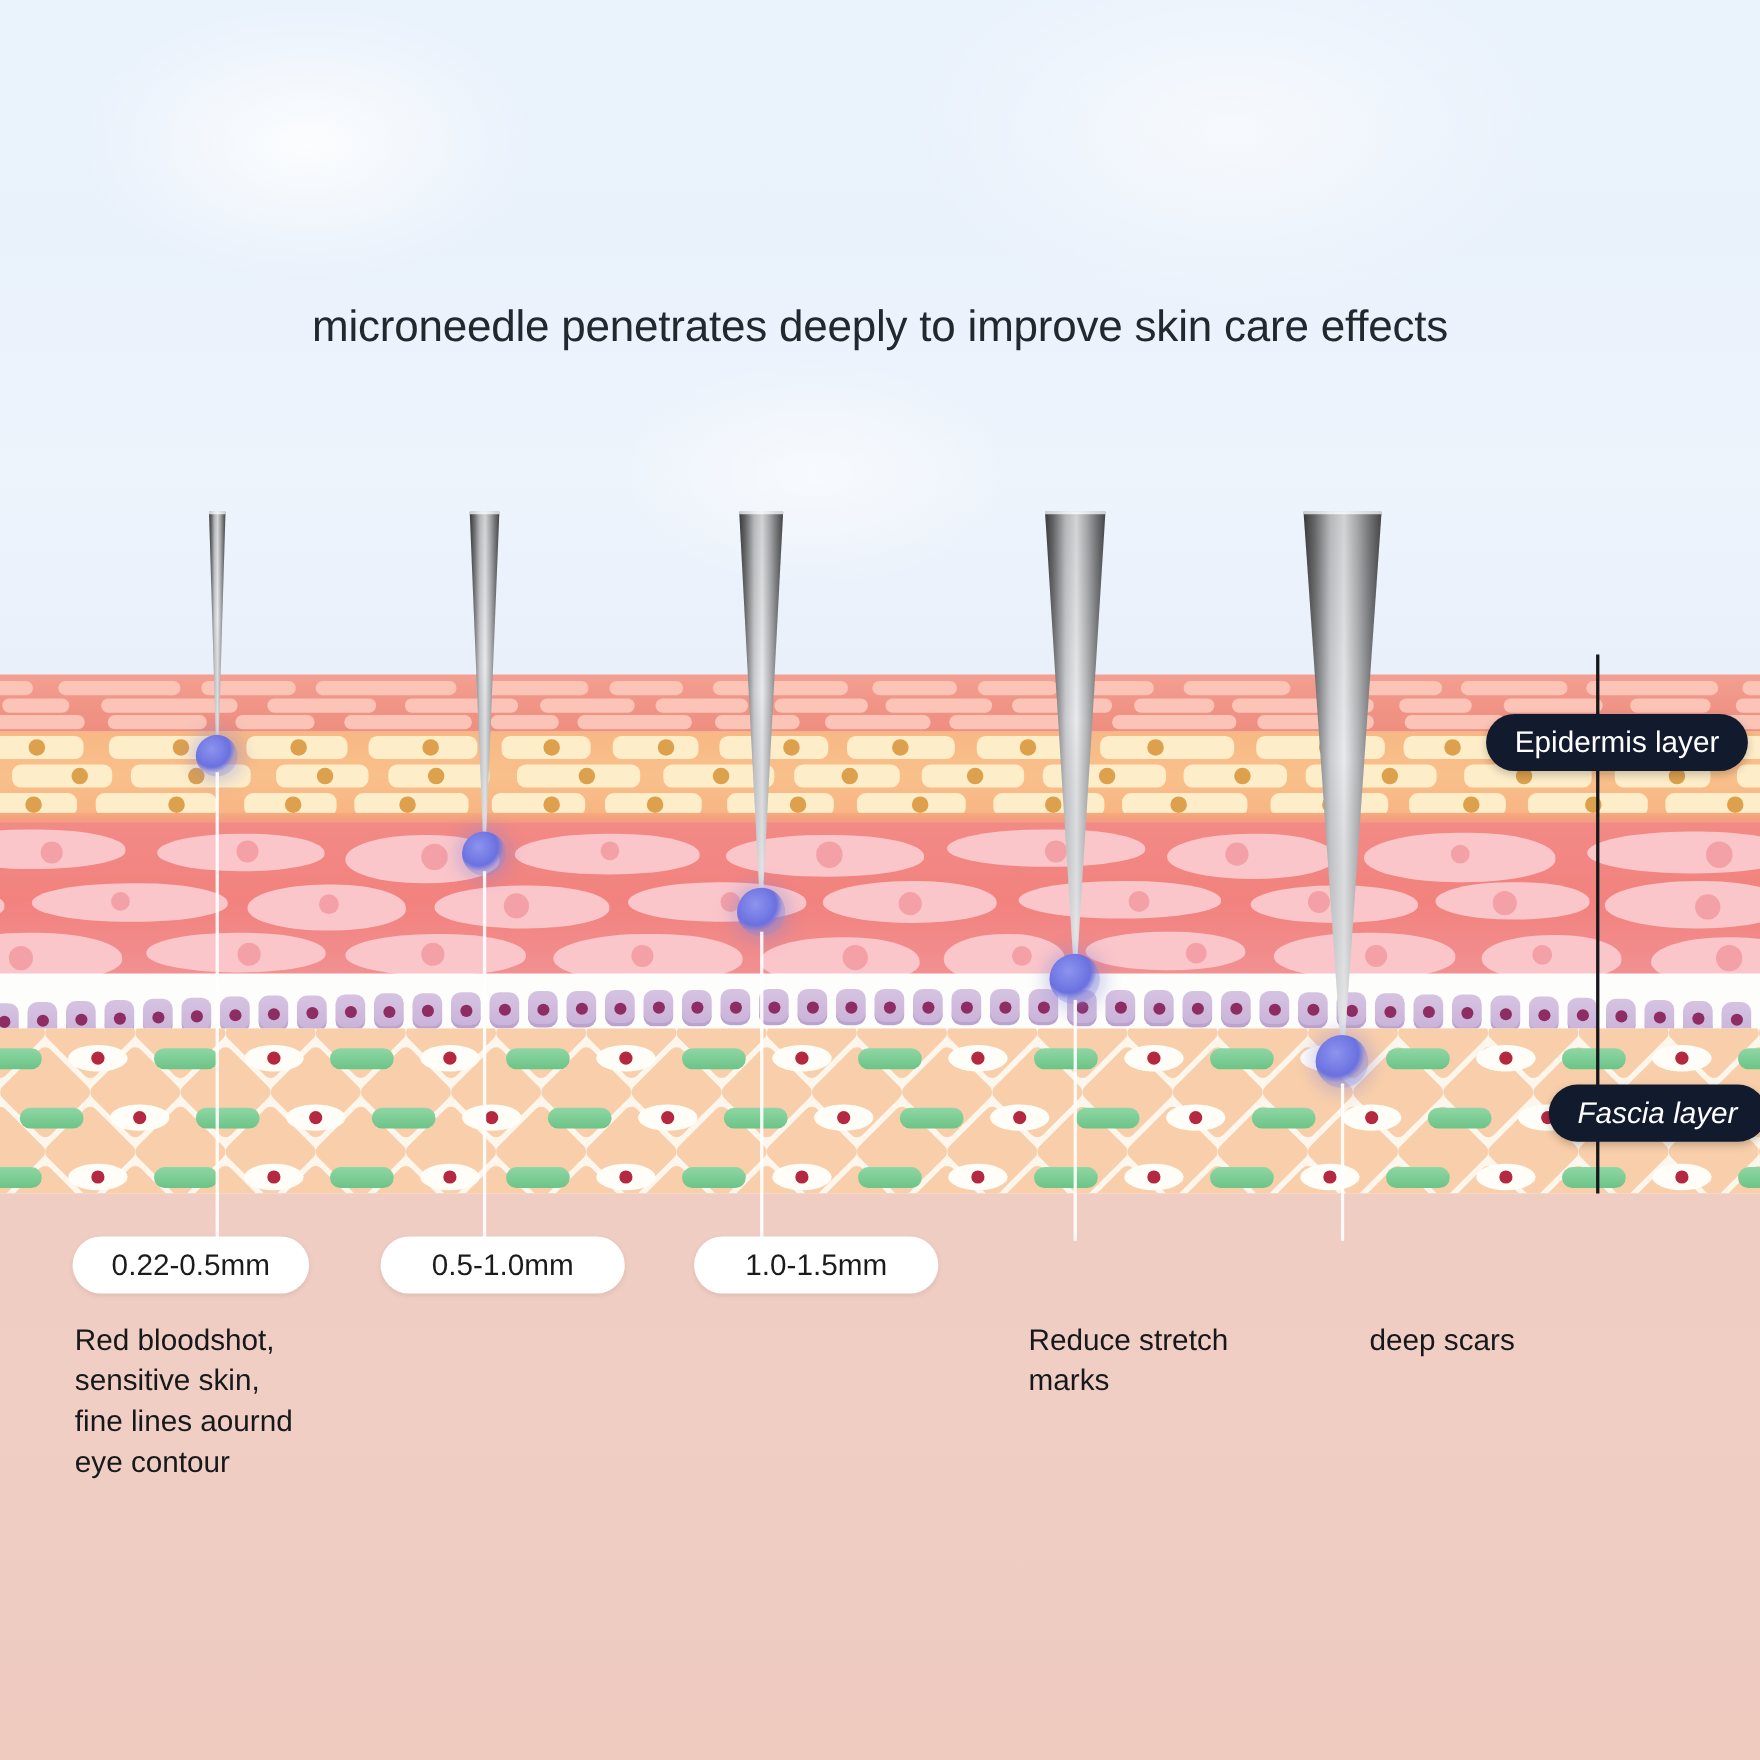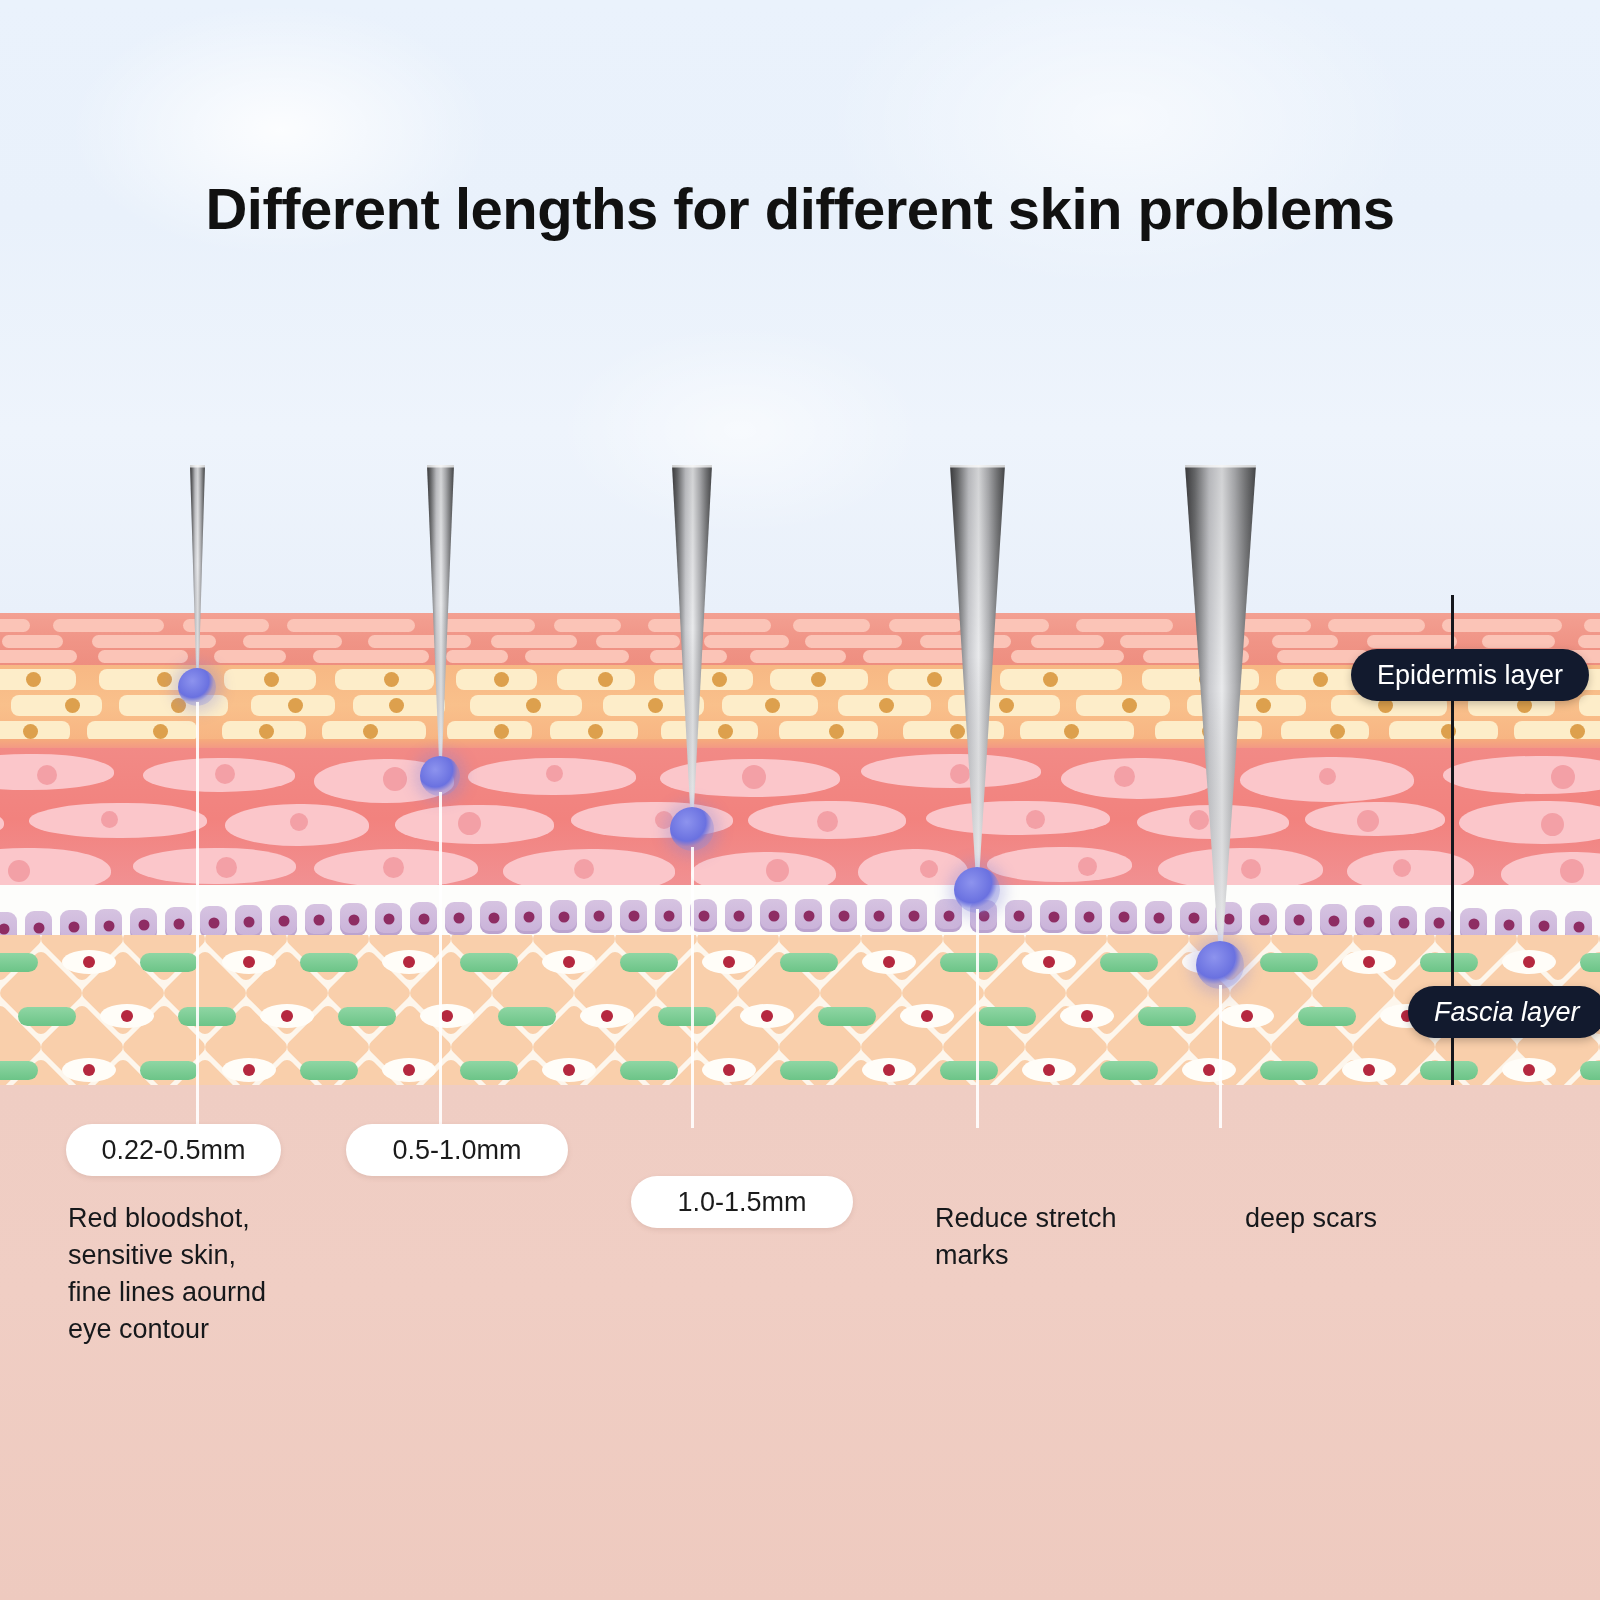--- a/index.html
+++ b/index.html
@@ -151,21 +151,21 @@
   }
 </style>
 </head>
 <body>
 
 <div id="stage">
 
   <div class="sky"></div>
   <div class="lowerbg"></div>
 
-  <div class="title">Different lengths for different skin problems</div>
+  <div class="subtitle">microneedle penetrates deeply to improve skin care effects</div>
 
   <div class="skin">
 
     <div class="corneum" id="corneum">
         <div class="brick" style="left: -30px; top: 6px; width: 60px;"></div>
         <div class="brick" style="left: 53px; top: 6px; width: 111px;"></div>
         <div class="brick" style="left: 183px; top: 6px; width: 86px;"></div>
         <div class="brick" style="left: 287px; top: 6px; width: 128px;"></div>
         <div class="brick" style="left: 438px; top: 6px; width: 97px;"></div>
         <div class="brick" style="left: 554px; top: 6px; width: 67px;"></div>
@@ -840,21 +840,21 @@
   <div class="layerpill" style="left:1408px;top:986px;font-style:italic;">
     <span>Fascia layer</span>
   </div>
 
   <div class="mpill" style="left:66px;top:1124px;width:215px;">
     <span>0.22-0.5mm</span>
   </div>
   <div class="mpill" style="left:346px;top:1124px;width:222px;">
     <span>0.5-1.0mm</span>
   </div>
-  <div class="mpill" style="left:631px;top:1176px;width:222px;">
+  <div class="mpill" style="left:631px;top:1124px;width:222px;">
     <span>1.0-1.5mm</span>
   </div>
 
   <div class="desc" style="left:68px;top:1200px;width:270px;">Red bloodshot,
 sensitive skin,
 fine lines aournd
 eye contour</div>
   <div class="desc" style="left:935px;top:1200px;width:250px;">Reduce stretch
 marks</div>
   <div class="desc" style="left:1245px;top:1200px;width:230px;">deep scars</div>

